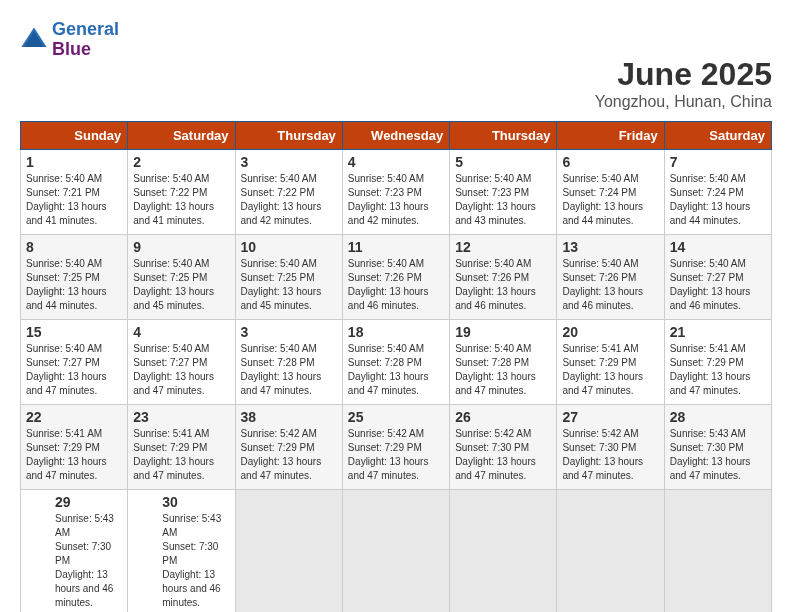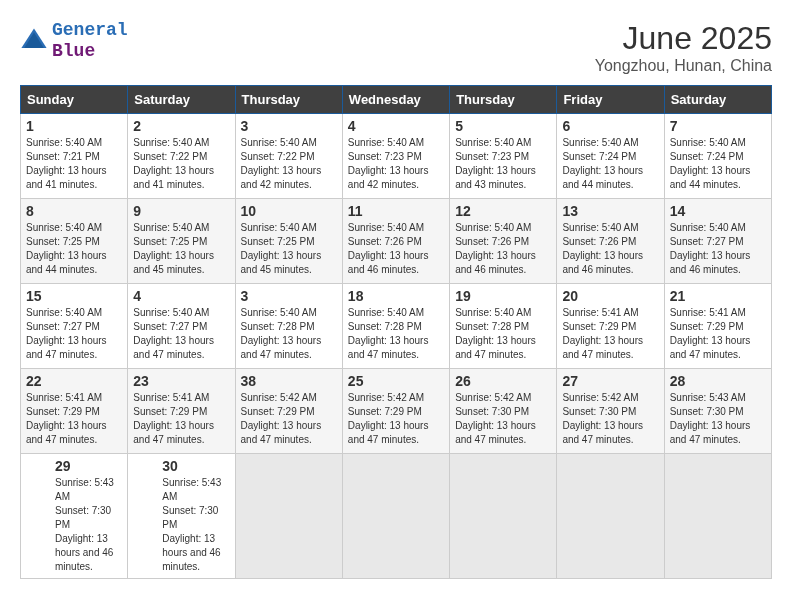--- a/index.html
+++ b/index.html
@@ -22,47 +22,47 @@
       gap: 4px;
     }
     .logo-text {
       font-size: 18px;
       font-weight: bold;
       color: #1a1a2e;
       line-height: 1.1;
     }
     .logo-text span {
       color: #2a6db5;
-      font-family: Liberation Mono, monospace;
     }
     .logo-icon {
       width: 28px;
       height: 28px;
     }
     .title-area {
       text-align: right;
     }
     .month-title {
       font-size: 32px;
       color: #333;
-      font-weight: normal;
+      font-weight: bold;
+      margin-top: 36px;
     }
     .subtitle {
       font-size: 16px;
       color: #555;
     }
     table {
       width: 100%;
       border-collapse: collapse;
       table-layout: fixed;
     }
     thead th {
-      background: #404040;
+      background: #c2410c;
       color: #fff;
-      text-align: left;
+      text-align: right;
       padding: 6px 6px;
       font-size: 13px;
       font-weight: bold;
       border: 1px solid #1a5a9a;
     }
     tbody td {
       vertical-align: top;
       border: 1px solid #ccc;
       padding: 4px 5px;
       font-size: 10px;

